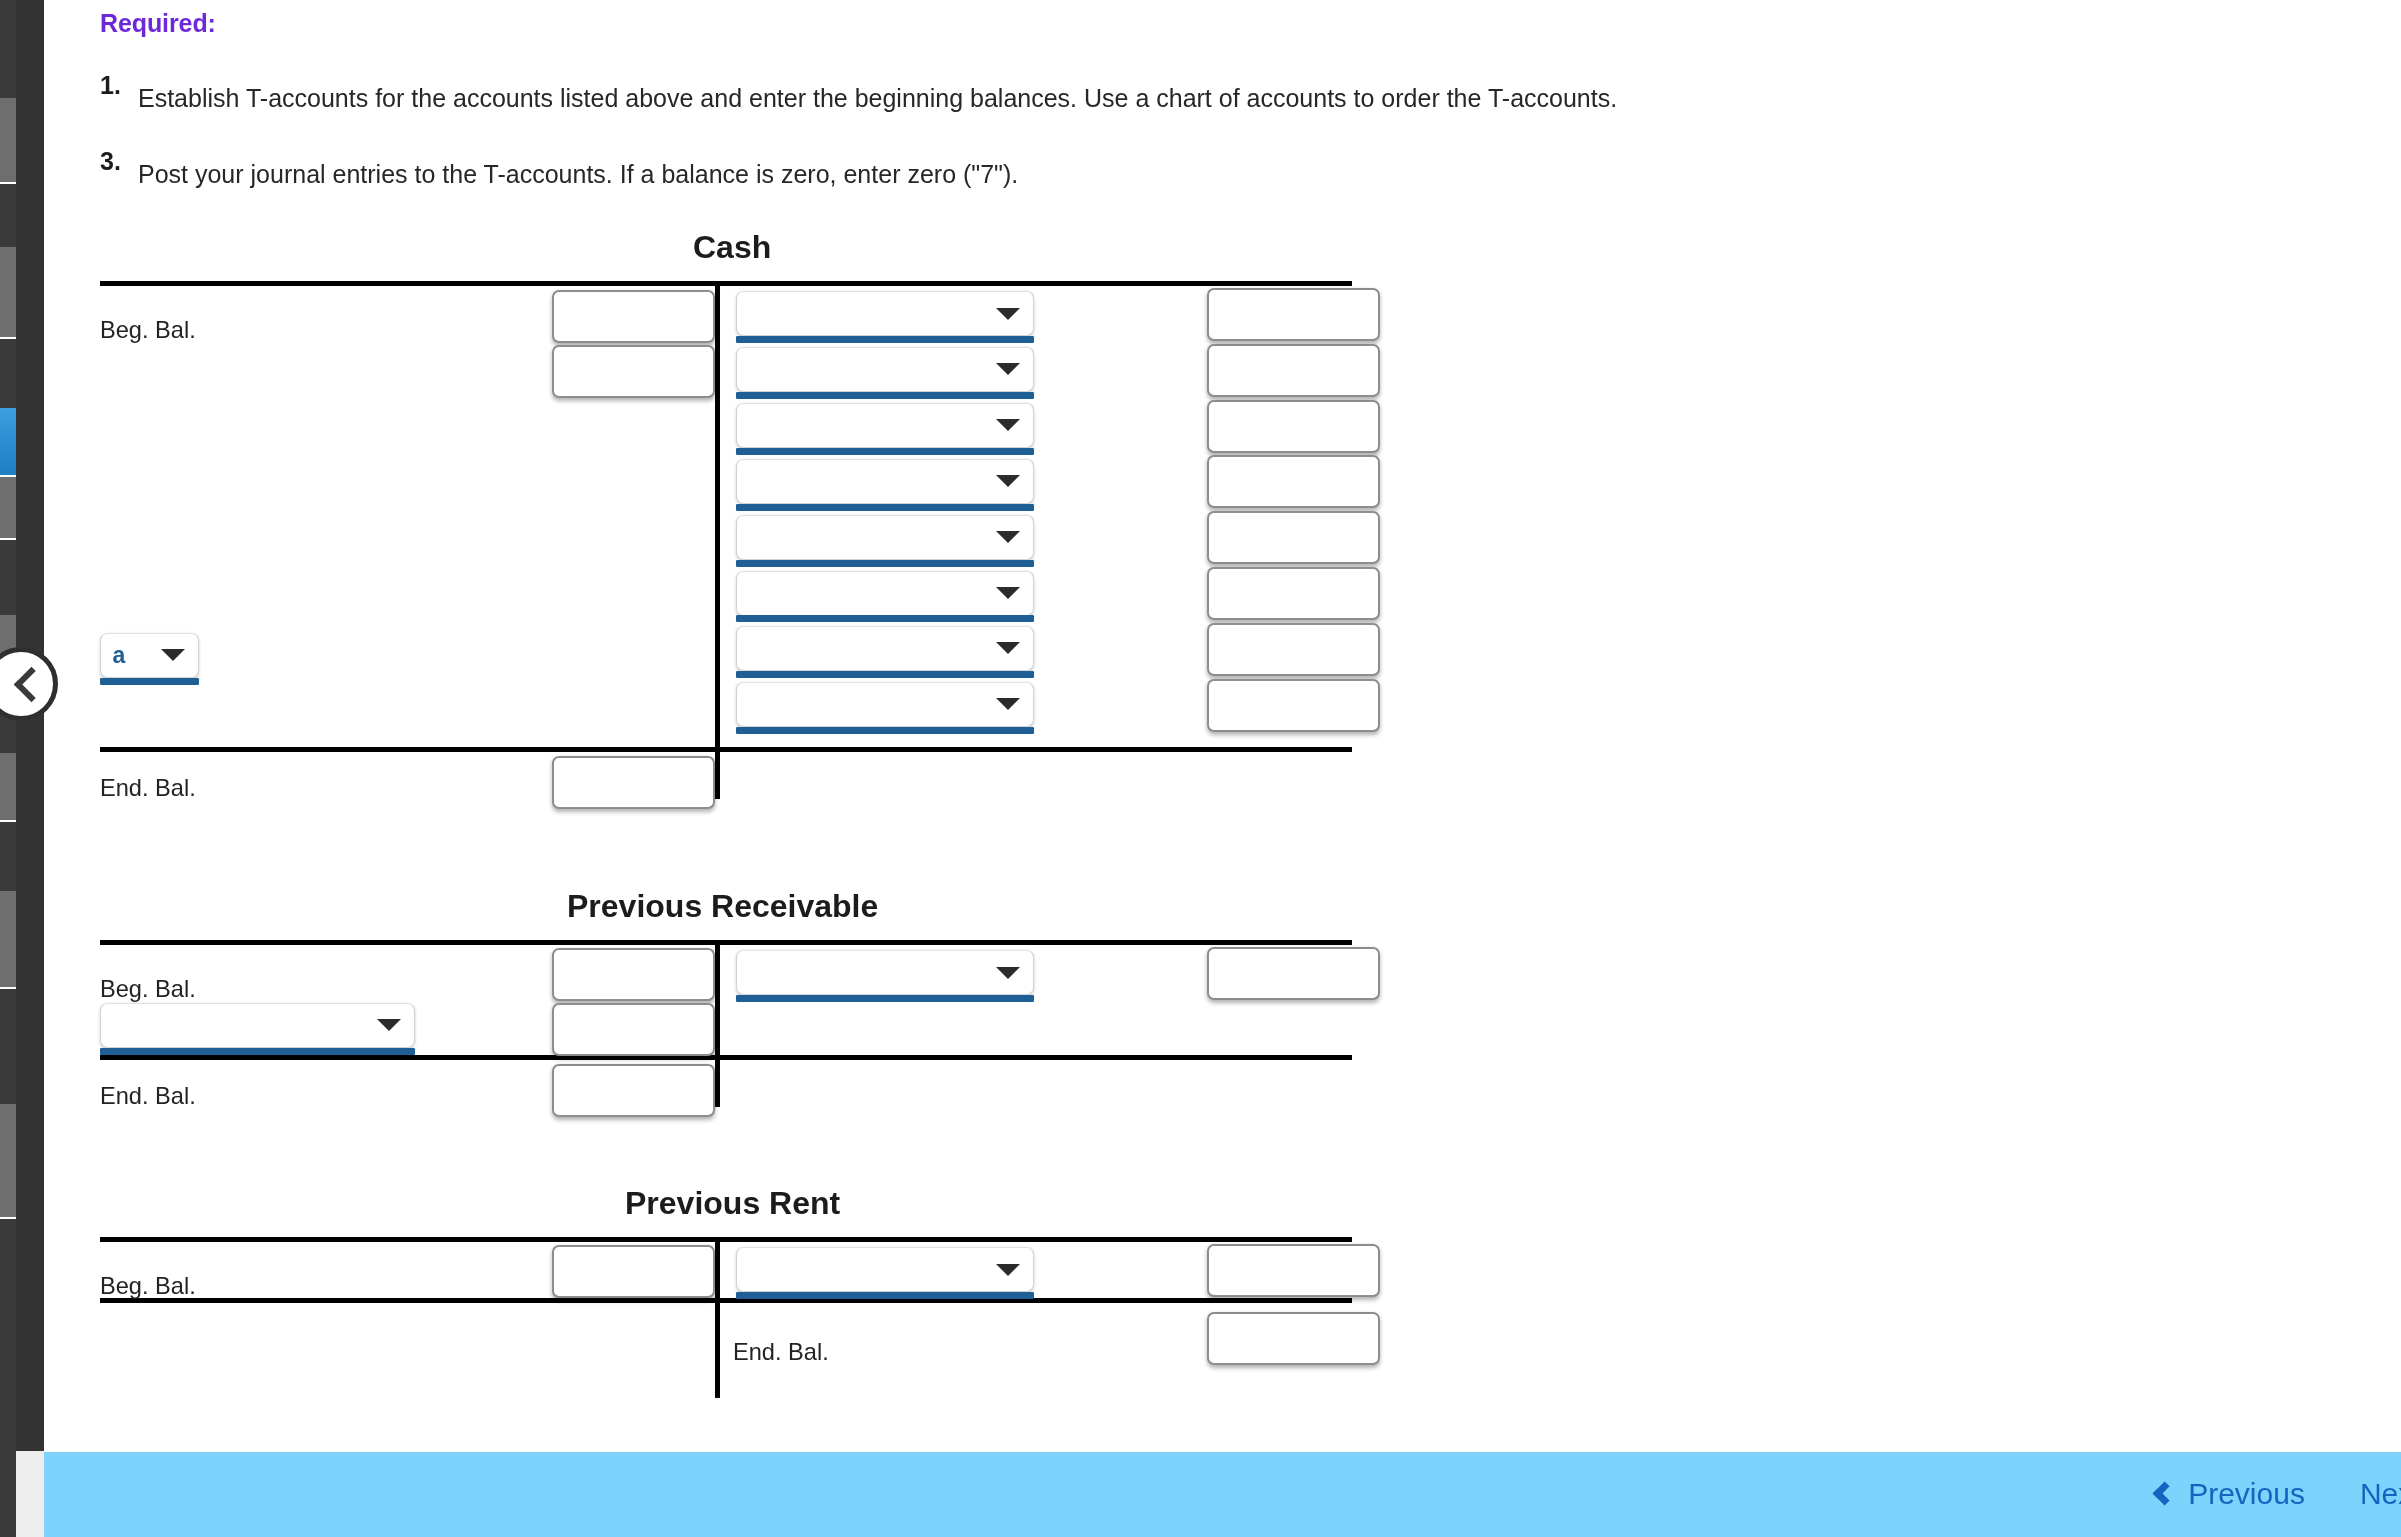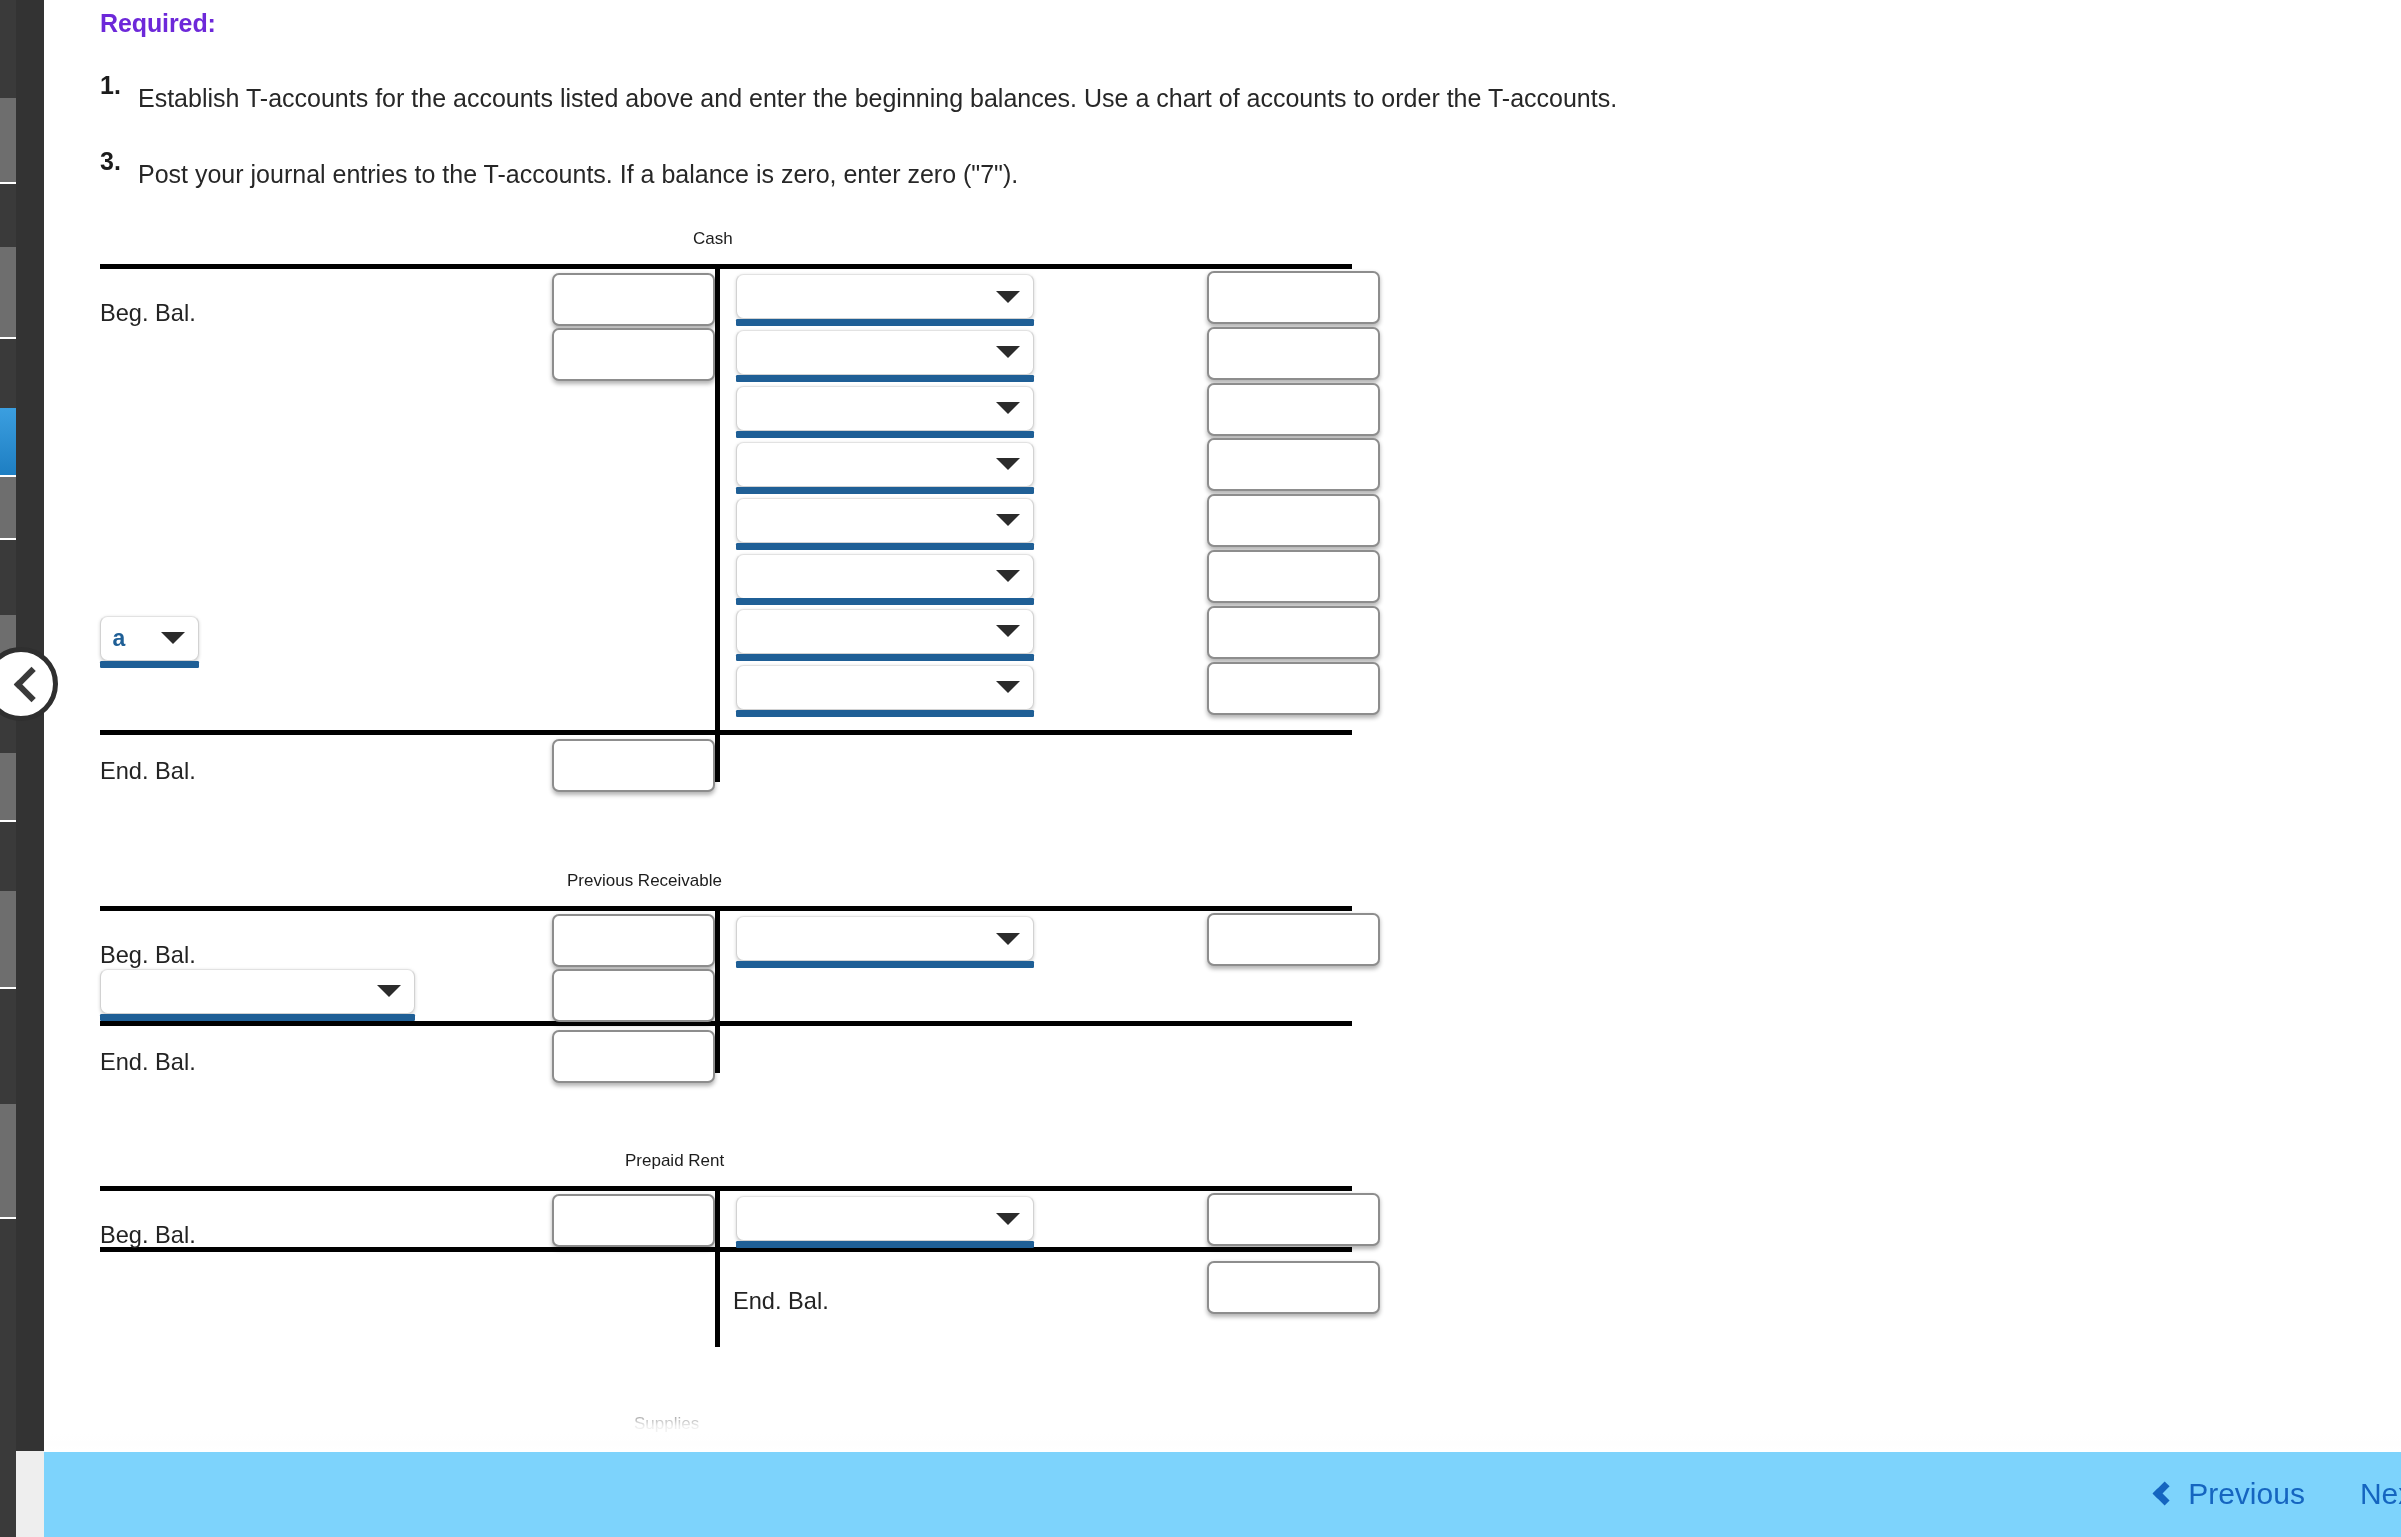--- a/index.html
+++ b/index.html
@@ -120,22 +120,22 @@
     width: 38px;
     flex: 0 0 38px;
     color: #1c1c1c;
   }
   .instruction .txt { white-space: nowrap; margin-top: 13px; }
 
   
   .taccount { position: relative; margin-top: 33px; }
 
   .t-title {
-    font-size: 17px;
-    font-weight: normal;
+    font-size: 32px;
+    font-weight: bold;
     color: #1c1c1c;
     text-align: left;
     margin-bottom: 15px;
   }
 
   .t-grid { position: relative; }
 
   .t-toprule {
     position: absolute;
     left: 0; top: 0;
@@ -407,21 +407,21 @@
 
             <div class="dd" style="left:636px; top:10.4px; width:298px; height:45px;">
               <span class="arrow"></span>
             </div>
             <div class="dd-underline" style="left:636px; top:55px; width:298px;"></div>
             <div class="amt-input" style="left:1107px; top:7px; width:173px; height:53px;"></div>
           </div>
         </div>
 
         <div class="taccount" style="margin-top:61px;">
-          <div class="t-title" style="margin-left:525px;">Prepaid Rent</div>
+          <div class="t-title" style="margin-left:525px;">Previous Rent</div>
 
           <div class="t-grid" style="height:167px;">
             <div class="t-toprule" style="width:1252px;"></div>
             <div class="t-vrule" style="left:615px; top:0; height:161px;"></div>
             <div class="t-bottomrule" style="top:61px; width:1252px;"></div>
 
             <div class="t-label" style="left:0; top:36px;">Beg. Bal.</div>
             <div class="t-label" style="left:633px; top:102px;">End. Bal.</div>
 
             <div class="amt-input" style="left:452px; top:8px; width:163px; height:53px;"></div>

